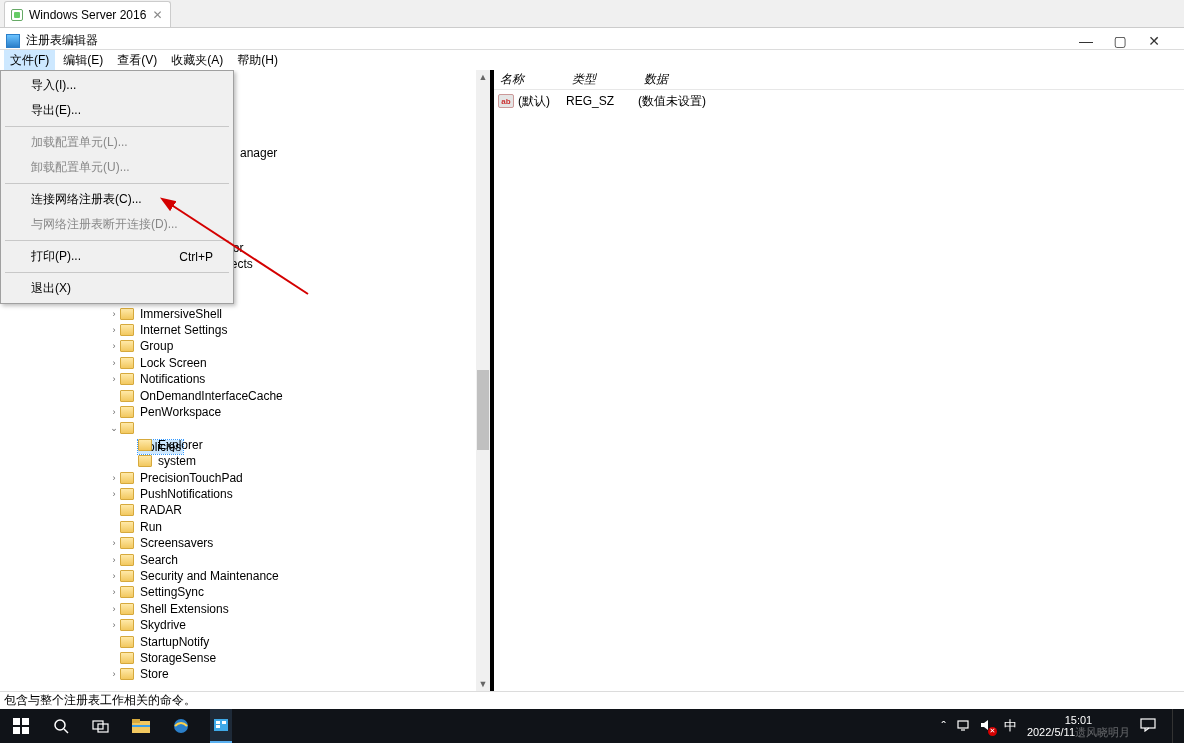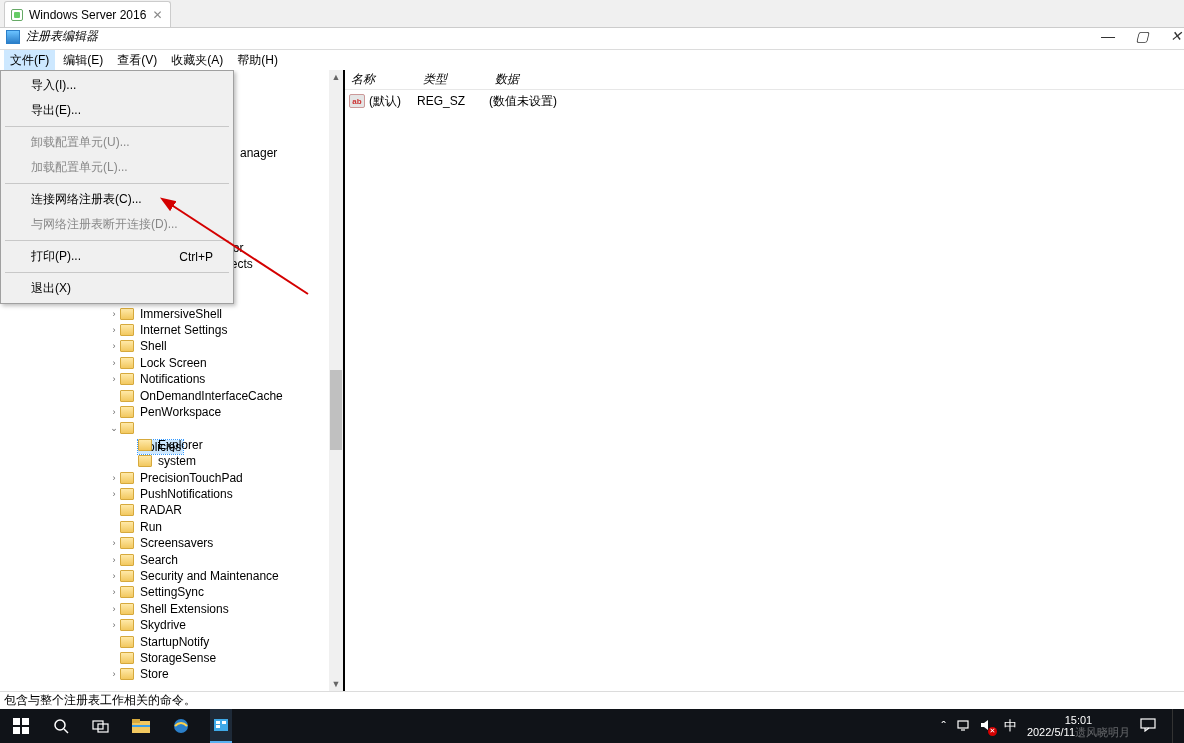--- a/index.html
+++ b/index.html
@@ -6,36 +6,36 @@
   html, body { width: 1184px; height: 743px; overflow: hidden; background: #fff; font-size: 12px; }
 
   
   .vm-tabstrip { height: 28px; background: #f0f0f0; border-bottom: 1px solid #ccc; display: flex; align-items: flex-end; padding-left: 4px; }
   .vm-tab { height: 26px; background: #fff; border: 1px solid #ccc; border-bottom: none; border-radius: 3px 3px 0 0; display: flex; align-items: center; padding: 0 8px 0 6px; gap: 6px; }
   .vm-tab .dot-icon { width: 12px; height: 12px; border: 1px solid #6a6; border-radius: 2px; position: relative; }
   .vm-tab .dot-icon::after { content:""; position:absolute; inset:2px; background:#6c6; border-radius:1px; }
   .vm-tab-close { width: 10px; color:#888; }
 
   
-  .titlebar { height: 22px; display: flex; align-items: flex-start; justify-content: space-between; padding: 0 0 0 6px; border-bottom: 1px solid #dcdcdc; font-style: italic; }
+  .titlebar { height: 22px; display: flex; align-items: flex-end; justify-content: space-between; padding: 0 22px 0 6px; border-bottom: 1px solid #dcdcdc; }
   .titlebar-left { display: flex; align-items: center; gap: 6px; }
   .regedit-mini-icon { width: 14px; height: 14px; background: linear-gradient(#6bc3ff,#2b7fc9); border:1px solid #2b7fc9; }
   .title-controls { display: flex; gap: 18px; align-items: center; font-size: 14px; color:#333; }
   .title-controls span { width: 16px; text-align: center; }
 
   
   .menubar { height: 20px; display: flex; align-items: center; padding-left: 4px; gap: 2px; font-size: 12px; }
   .menubar .menu-item { padding: 2px 6px; }
   .menubar .menu-item.hot { background:#cde8ff; }
 
   
 
   
   .work { position: relative; height: calc(743px - 28px - 22px - 20px - 18px - 34px); display: flex; }
-  .tree-pane { width: 345px; border-right: 2px solid #000000; position: relative; overflow: hidden; }
+  .tree-pane { width: 494px; border-right: 4px solid #000000; position: relative; overflow: hidden; }
   .list-pane { flex: 1; position: relative; }
 
   
   .file-menu { position: absolute; top: 0; left: 0; width: 234px; background:#f0f0f0; border:1px solid #a0a0a0; box-shadow: 2px 2px 4px rgba(0,0,0,.25); z-index: 10; padding: 2px; }
   .file-menu .item { display: flex; justify-content: space-between; align-items: center; padding: 4px 18px 4px 28px; font-size: 12px; color:#000; }
   .file-menu .item.disabled { color:#888; }
   .file-menu .sep { height: 1px; background:#c8c8c8; margin: 3px 2px; }
 
   
   .tree { position: absolute; top: 0; left: 0; right: 14px; bottom: 0; overflow: hidden; padding-top: 2px; }
@@ -115,24 +115,24 @@
 
     <div class="file-menu">
       <div class="item">
           <span>导入(I)...</span>
         </div>
       <div class="item">
           <span>导出(E)...</span>
         </div>
       <div class="sep"></div>
       <div class="item disabled">
+          <span>加载配置单元(L)...</span>
+        </div>
+      <div class="item disabled">
           <span>卸载配置单元(U)...</span>
-        </div>
-      <div class="item disabled">
-          <span>加载配置单元(L)...</span>
         </div>
       <div class="sep"></div>
       <div class="item">
           <span>连接网络注册表(C)...</span>
         </div>
       <div class="item disabled">
           <span>与网络注册表断开连接(D)...</span>
         </div>
       <div class="sep"></div>
       <div class="item">
@@ -174,21 +174,21 @@
           <span class="node-label">ImmersiveShell</span>
         </div>
         <div class="node-row" style="position: absolute; top: 252px; left: 108px;">
           <span class="expander">›</span>
           <span class="folder-icon"></span>
           <span class="node-label">Internet Settings</span>
         </div>
         <div class="node-row" style="position: absolute; top: 268.4px; left: 108px;">
           <span class="expander">›</span>
           <span class="folder-icon"></span>
-          <span class="node-label">Shell</span>
+          <span class="node-label">Group</span>
         </div>
         <div class="node-row" style="position: absolute; top: 284.8px; left: 108px;">
           <span class="expander">›</span>
           <span class="folder-icon"></span>
           <span class="node-label">Lock Screen</span>
         </div>
         <div class="node-row" style="position: absolute; top: 301.2px; left: 108px;">
           <span class="expander">›</span>
           <span class="folder-icon"></span>
           <span class="node-label">Notifications</span>

